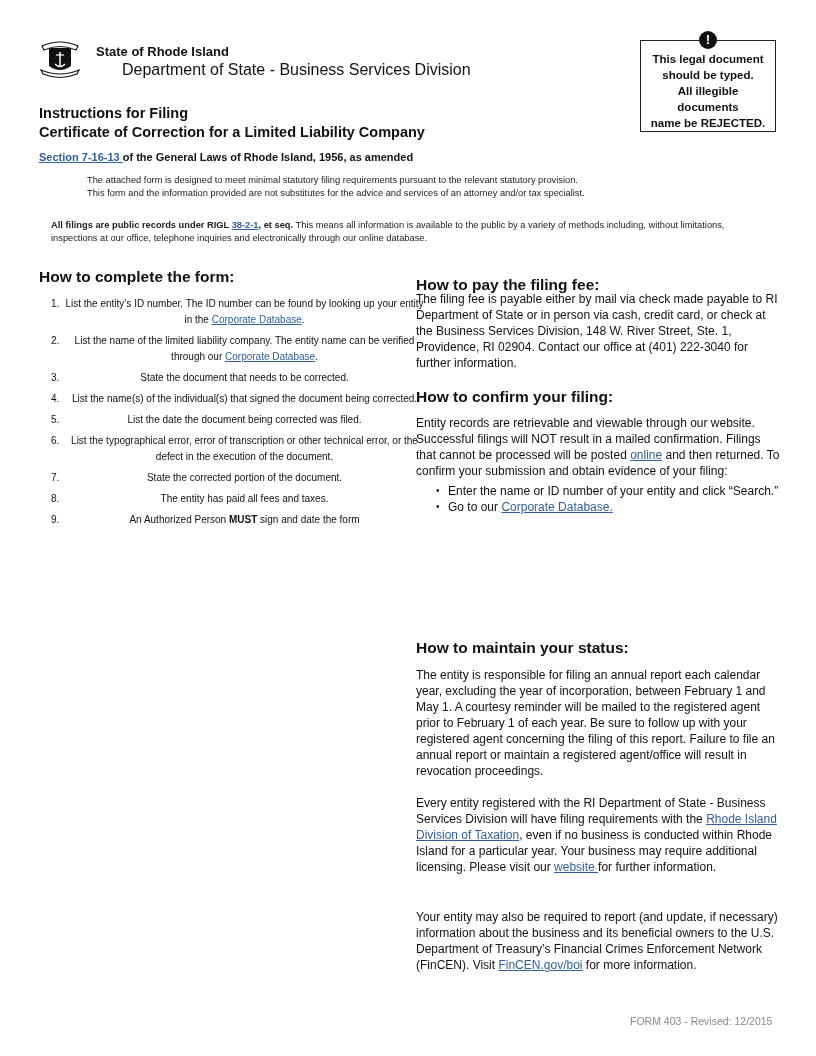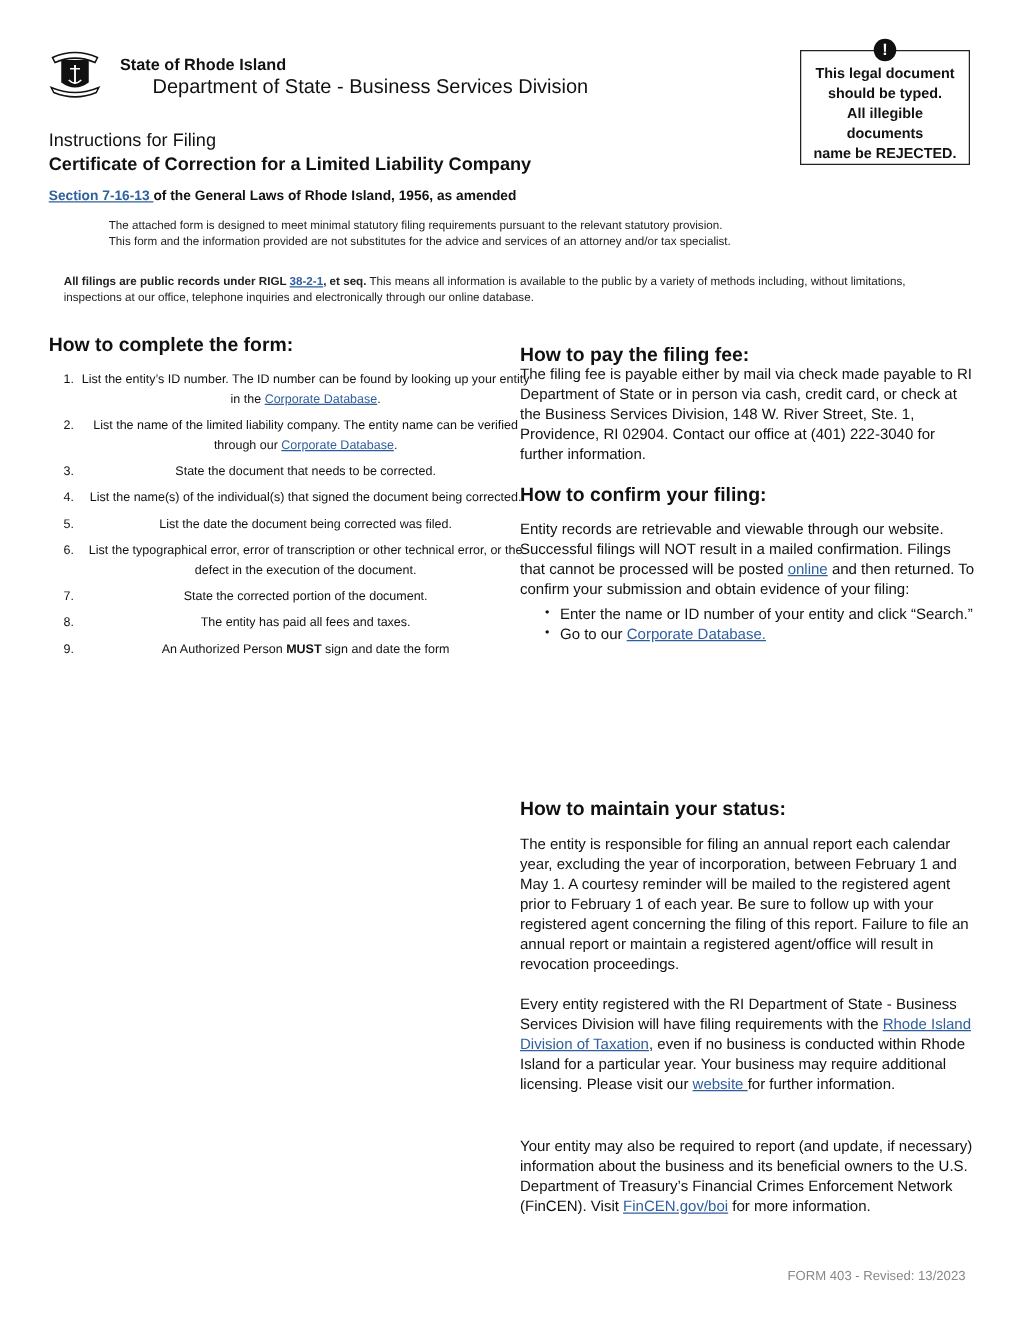--- a/index.html
+++ b/index.html
@@ -12,21 +12,21 @@
   .hdr-state { left: 96px; top: 44px; font-size: 13px; font-weight: bold; }
   .hdr-dept { left: 96px; top: 61px; font-size: 16px; font-weight: normal; margin-left: 26px; }
 
   .notice { left: 640px; top: 40px; width: 136px; height: 92px; border: 1px solid #222;
             box-sizing: border-box; text-align: center; font-size: 11.5px; font-weight: bold;
             line-height: 16px; padding-top: 10px; }
   .notice-icon { position: absolute; left: 58px; top: -10px; width: 18px; height: 18px;
                  border-radius: 50%; background: #111; color: #fff; font-size: 13px;
                  line-height: 18px; text-align: center; font-weight: bold; }
 
-  .title1 { left: 39px; top: 105px; font-size: 14.5px; font-weight: normal; }
+  .title1 { left: 39px; top: 105px; font-size: 14.5px; font-weight: bold; }
   .title2 { left: 39px; top: 124px; font-size: 14.5px; font-weight: bold; text-align: center; }
 
   .law { left: 39px; top: 151px; font-size: 11px; font-weight: bold; }
   .disc { left: 39px; top: 174px; font-size: 9.3px; line-height: 13px; color: #222; margin-left: 48px; }
   .public { left: 51px; top: 219px; font-size: 9.3px; line-height: 13px; color: #222; width: 700px; }
 
   .h2 { font-size: 15.5px; font-weight: bold; }
   .body { font-size: 12px; line-height: 16px; }
 
   .left-h { left: 39px; top: 268px; }
@@ -109,13 +109,13 @@
 
 <div class="abs h2 right" style="top:639px;">How to maintain your status:</div>
 <div class="abs body right" style="top:667px;">The entity is responsible for filing an annual report each calendar year, excluding the year of incorporation, between February 1 and May 1. A courtesy reminder will be mailed to the registered agent prior to February 1 of each year. Be sure to follow up with your registered agent concerning the filing of this report. Failure to file an annual report or maintain a registered agent/office will result in revocation proceedings.</div>
 <div class="abs body right" style="top:795px;">
   <span>Every entity registered with the RI Department of State - Business Services Division will have filing requirements with the </span><a href="#">Rhode Island Division of Taxation</a><span>, even if no business is conducted within Rhode Island for a particular year. Your business may require additional licensing. Please visit our </span><a href="#">website </a><span>for further information.</span>
 </div>
 <div class="abs body right" style="top:909px;">
   <span>Your entity may also be required to report (and update, if necessary) information about the business and its beneficial owners to the U.S. Department of Treasury’s Financial Crimes Enforcement Network (FinCEN). Visit </span><a href="#">FinCEN.gov/boi</a><span> for more information.</span>
 </div>
 
-<div class="abs footer">FORM 403 - Revised:  13/2023</div>
+<div class="abs footer">FORM 403 - Revised:  12/2015</div>
 
 </body></html>

